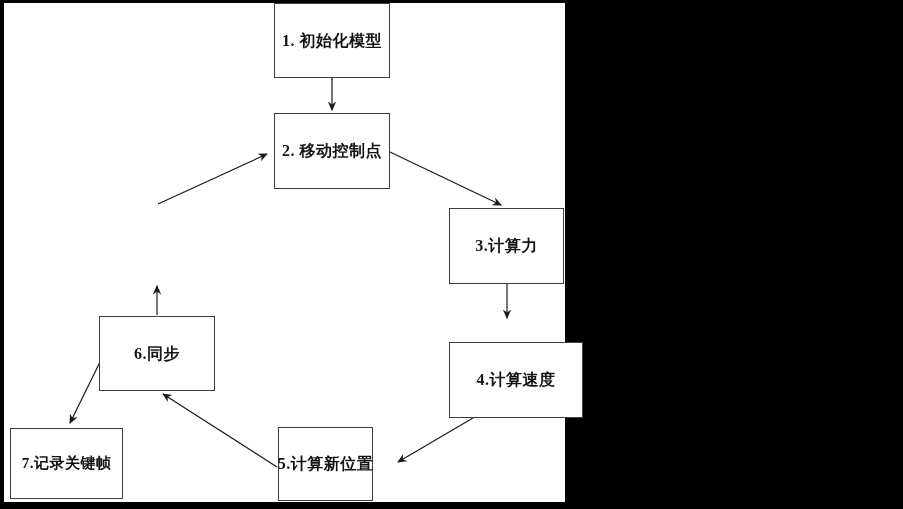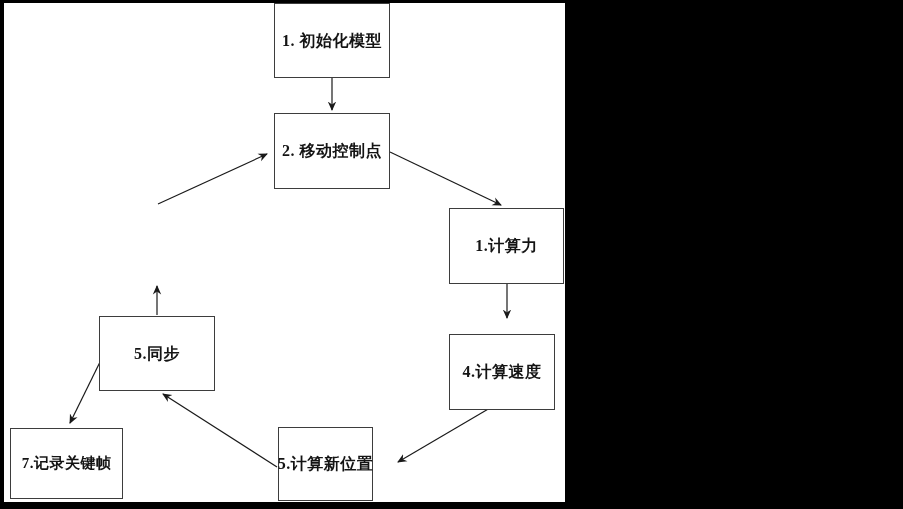--- a/index.html
+++ b/index.html
@@ -27,21 +27,21 @@
     display:flex;align-items:center;justify-content:center;
     font-size:16px;color:#141414;
     letter-spacing:0.5px;
     white-space:nowrap;
     line-height:1;
     font-weight:bold;
   }
   .n1{left:274px;top:3px;width:116px;height:75px;}
   .n2{left:274px;top:113px;width:116px;height:76px;}
   .n3{left:449px;top:208px;width:115px;height:76px;}
-  .n4{left:449px;top:334px;width:106px;height:76px;}
+  .n4{left:449px;top:342px;width:134px;height:76px;}
   .n5{left:278px;top:427px;width:95px;height:74px;}
   .n6{left:99px;top:316px;width:116px;height:75px;}
   .n7{left:10px;top:428px;width:113px;height:71px;font-size:15px;}
   .n8{left:99px;top:205px;width:116px;height:76px;}
 </style>
 </head>
 <body>
 
 <div id="stage">
 
@@ -65,28 +65,28 @@
     </g>
   </svg>
 
   <div class="node n1">
     <span>1. 初始化模型</span>
   </div>
   <div class="node n2">
     <span>2. 移动控制点</span>
   </div>
   <div class="node n3">
-    <span>1.计算力</span>
+    <span>3.计算力</span>
   </div>
   <div class="node n4">
     <span>4.计算速度</span>
   </div>
   <div class="node n5">
     <span>5.计算新位置</span>
   </div>
   <div class="node n6">
-    <span>5.同步</span>
+    <span>6.同步</span>
   </div>
   <div class="node n7">
     <span>7.记录关键帧</span>
   </div>
 
 </div>
 
 </body></html>

